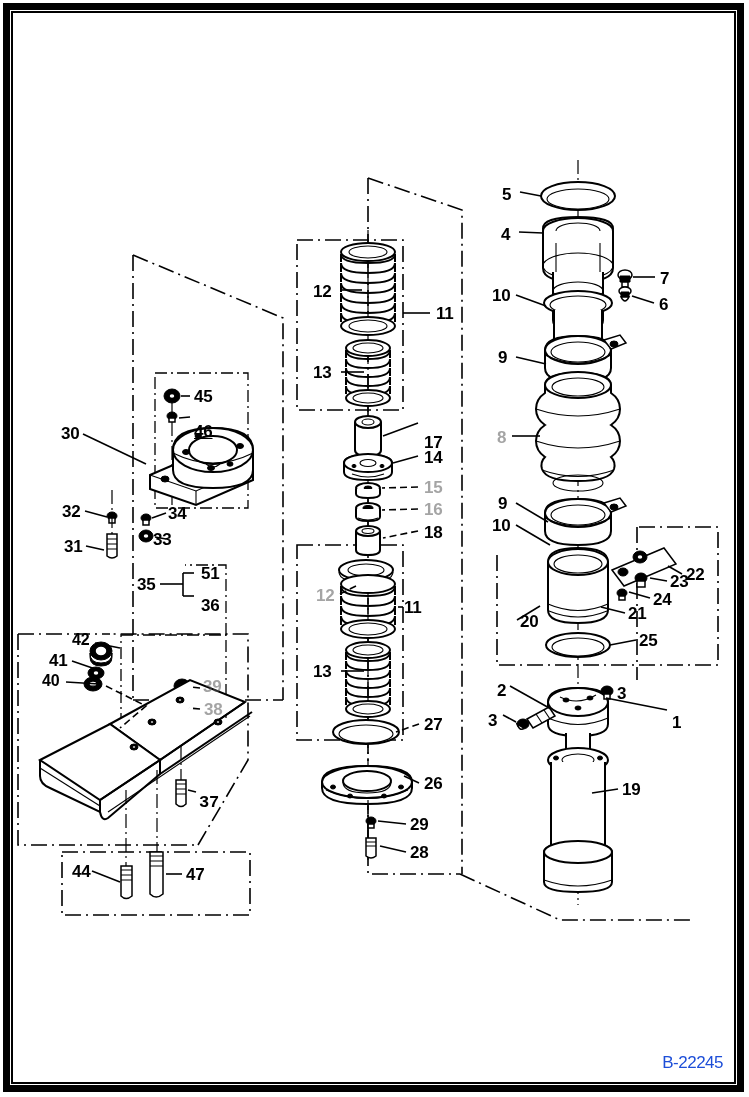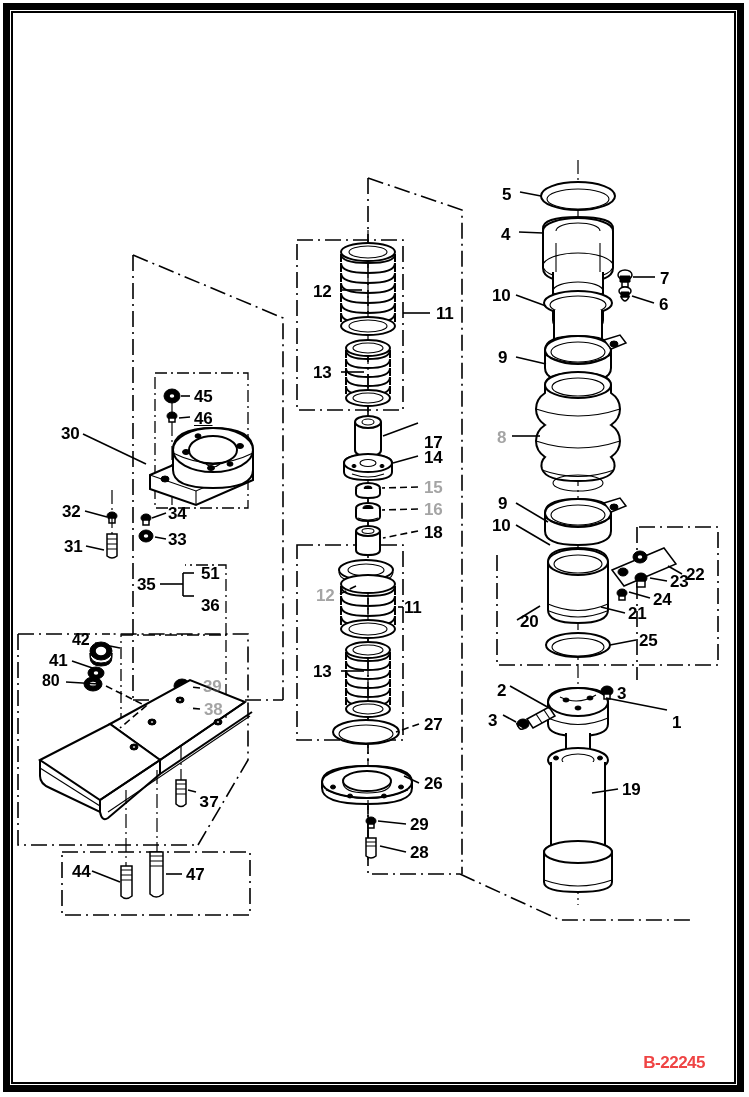--- a/index.html
+++ b/index.html
@@ -43,27 +43,27 @@
     font-weight: bold;
     color: #000;
     line-height: 1;
     white-space: nowrap;
     letter-spacing: -0.2px;
   }
   .lbl.faint { color: #5a5a5a; opacity: 0.55; }
   .lbl.bigger { font-size: 16px; }
   #code {
     position: absolute;
-    right: 44px;
+    right: 26px;
     bottom: 24px;
     font-family: "Liberation Sans", sans-serif;
     font-size: 17px;
-    font-weight: bold;
+    font-weight: normal;
     letter-spacing: -0.5px;
-    color: #ef4444;
+    color: #1d4ed8;
   }
 </style>
 </head>
 <body>
 
 <div id="page">
 
   <svg id="canvas" viewBox="0 0 749 1097">
     <defs>
       <style>
@@ -659,31 +659,31 @@
     <span class="lbl" style="left:670px;top:573px;">23</span>
     <span class="lbl" style="left:653px;top:591px;">24</span>
     <span class="lbl" style="left:639px;top:632px;">25</span>
     <span class="lbl" style="left:424px;top:775px;">26</span>
     <span class="lbl" style="left:424px;top:716px;">27</span>
     <span class="lbl" style="left:410px;top:844px;">28</span>
     <span class="lbl" style="left:410px;top:816px;text-align:right;">29</span>
     <span class="lbl" style="left:61px;top:425px;">30</span>
     <span class="lbl" style="left:64px;top:538px;">31</span>
     <span class="lbl" style="left:62px;top:503px;">32</span>
-    <span class="lbl" style="left:168px;top:531px;">33</span>
+    <span class="lbl" style="left:153px;top:531px;">33</span>
     <span class="lbl" style="left:168px;top:505px;">34</span>
     <span class="lbl" style="left:137px;top:576px;">35</span>
     <span class="lbl" style="left:201px;top:597px;">36</span>
     <span class="lbl" style="left:199px;top:794px;font-family:Liberation Mono, monospace;">37</span>
     <span class="lbl faint" style="left:204px;top:701px;">38</span>
     <span class="lbl faint" style="left:203px;top:678px;text-align:right;">39</span>
-    <span class="lbl bigger" style="left:42px;top:673px;">80</span>
+    <span class="lbl bigger" style="left:42px;top:673px;">40</span>
     <span class="lbl" style="left:49px;top:652px;">41</span>
     <span class="lbl bigger" style="left:72px;top:632px;">42</span>
     <span class="lbl" style="left:201px;top:565px;">51</span>
     <span class="lbl" style="left:72px;top:863px;">44</span>
     <span class="lbl" style="left:194px;top:388px;">45</span>
-    <span class="lbl" style="left:194px;top:410px;text-decoration:underline;">46</span>
+    <span class="lbl" style="left:194px;top:423px;text-decoration:underline;">46</span>
     <span class="lbl" style="left:186px;top:866px;">47</span>
   </div>
 
   <div id="code">B-22245</div>
 </div>
 
 </body></html>

